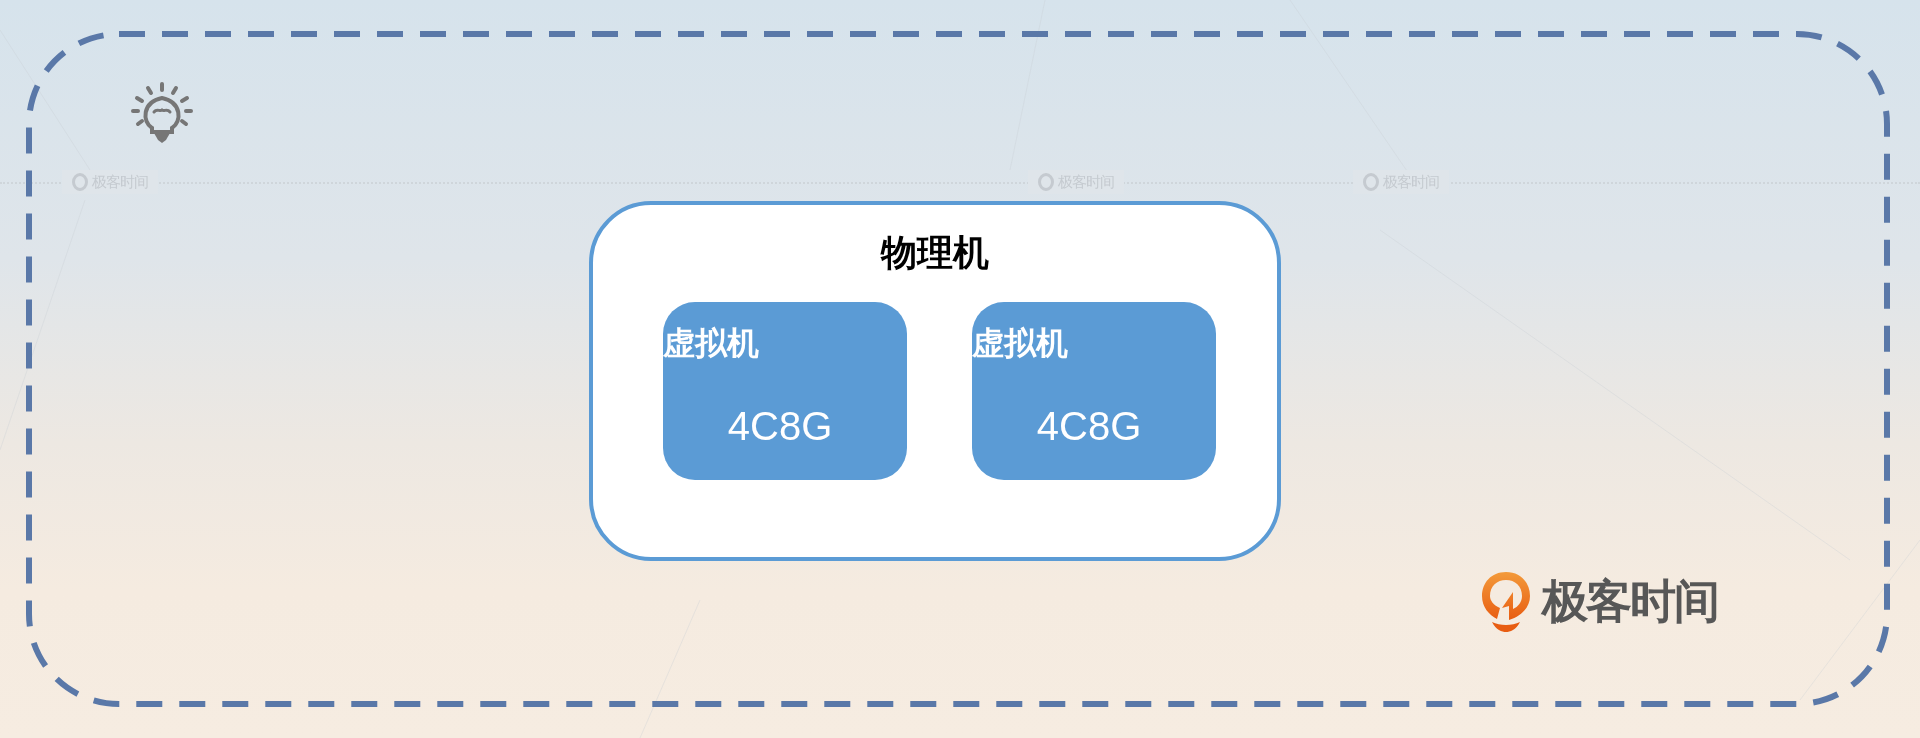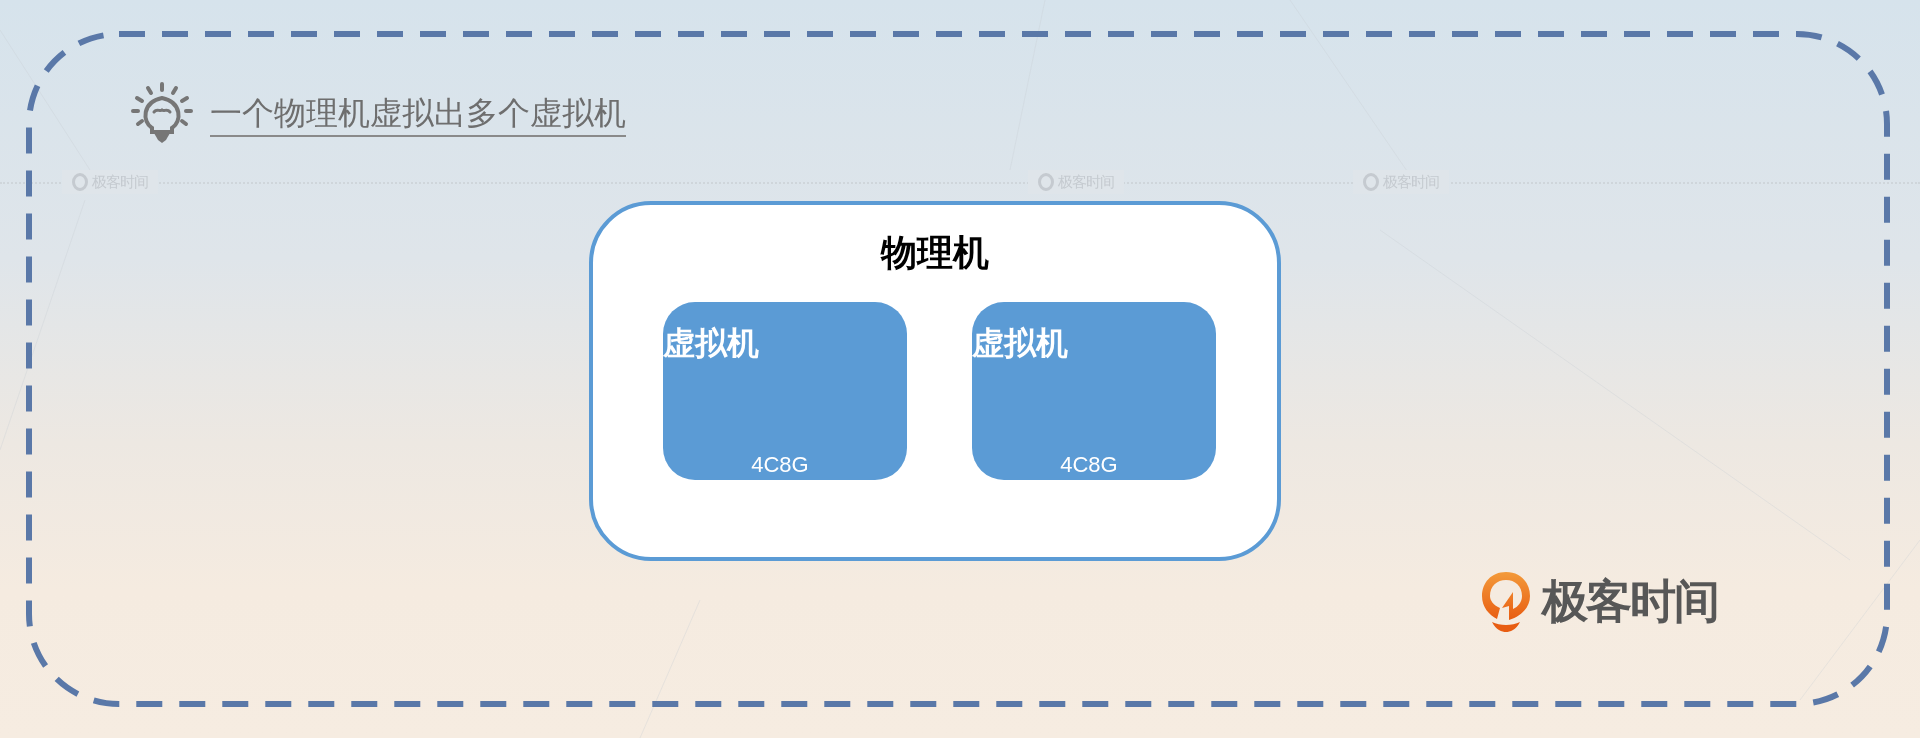--- a/index.html
+++ b/index.html
@@ -39,21 +39,21 @@
   }
   .physical-title {
     position: absolute; left: 0; right: 0; top: 24px; text-align: center;
     font-size: 36px; font-weight: bold; color: #000;
   }
   .vm {
     position: absolute; top: 97px; width: 244px; height: 178px;
     background: #5b9bd5; border-radius: 32px; color: #fff;
   }
   .vm-title { position: absolute; left: 0; right: 0; top: 20px; text-align: left; font-size: 32px; font-weight: bold; }
-  .vm-spec { position: absolute; left: 0; right: 0; top: 102px; text-align: center; font-size: 22px; font-family: "Liberation Sans", sans-serif; padding-right: 10px; box-sizing: border-box; margin-top: 48px; }
+  .vm-spec { position: absolute; left: 0; right: 0; top: 102px; text-align: center; font-size: 40px; font-family: "Liberation Sans", sans-serif; padding-right: 10px; box-sizing: border-box; }
   .brand {
     position: absolute; left: 1480px; top: 570px; display: flex; align-items: center;
   }
   .brand-icon { width: 52px; height: 64px; }
   .brand-text { margin-left: 10px; font-size: 46px; color: #575757; letter-spacing: -2px; font-weight: bold; }
 </style>
 </head>
 <body>
 
 <svg class="diag-lines" width="1920" height="738">
@@ -96,21 +96,20 @@
       <line x1="57" y1="16" x2="52" y2="19"></line>
       <line x1="3" y1="29" x2="8" y2="29"></line>
       <line x1="56" y1="29" x2="61" y2="29"></line>
       <line x1="8" y1="42" x2="12" y2="39"></line>
       <line x1="56" y1="42" x2="52" y2="39"></line>
       <path d="M22 46 C12 40 12 20 32 16 C52 20 52 40 42 46 L42 50 L22 50 Z"></path>
       <path d="M24 30 C27 26 30 30 32 28 C34 30 37 26 40 30" stroke-width="3"></path>
     </g>
     <path d="M24 51 L40 51 L36 58 L32 61 L28 58 Z" fill="#767676"></path>
   </svg>
-  <span class="heading-text">一个物理机虚拟出多个虚拟机</span>
 </div>
 
 <div class="physical">
   <div class="physical-title">物理机</div>
   <div class="vm" style="left:70px">
     <div class="vm-title">虚拟机</div>
     <div class="vm-spec">4C8G</div>
   </div>
   <div class="vm" style="left:379px">
     <div class="vm-title">虚拟机</div>

